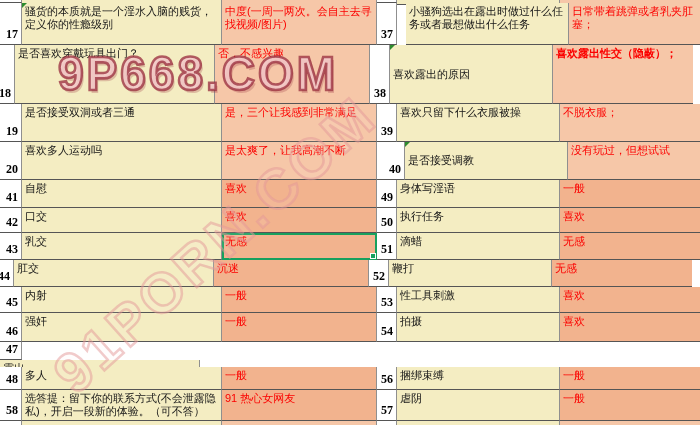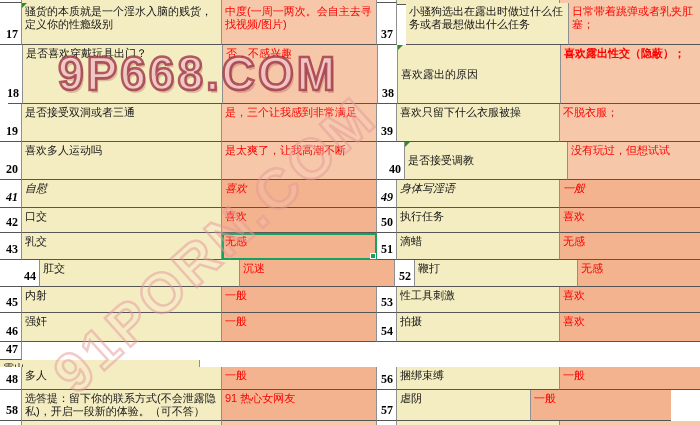--- a/index.html
+++ b/index.html
@@ -73,21 +73,21 @@
       </div>
       <div class="cell q c2" style="width: 200px;"><span>骚货的本质就是一个淫水入脑的贱货，定义你的性瘾级别</span><div class="tri"></div></div>
       <div class="cell a c3 light" style="width: 155px;"><span>中度(一周一两次。会自主去寻找视频/图片)</span></div>
       <div class="cell num c4" style="width: 20px;">
         <span>37</span>
       </div>
       <div class="cell q c5" style="width: 163px; margin-left: 9px;"><span>小骚狗选出在露出时做过什么任务或者最想做出什么任务</span></div>
       <div class="cell a c6 light" style="width: 140px;"><span>日常带着跳弹或者乳夹肛塞；</span></div>
     </div>
     <div class="row" style="height: 59px;">
-      <div class="cell num c1" style="width: 15px; margin-left: 8px;">
+      <div class="cell num c1" style="width: 15px;">
         <span>18</span>
       </div>
       <div class="cell q c2" style="width: 200px;"><span>是否喜欢穿戴玩具出门？</span></div>
       <div class="cell a c3 light" style="width: 155px;"><span>否，不感兴趣</span></div>
       <div class="cell num c4" style="width: 20px;">
         <span>38</span>
       </div>
       <div class="cell q c5 vc" style="width: 163px;">
         <span>喜欢露出的原因</span>
         <div class="tri"></div>
@@ -114,21 +114,21 @@
       <div class="cell a c3 light" style="width: 155px;"><span>是太爽了，让我高潮不断</span></div>
       <div class="cell num c4" style="width: 28px;">
         <span>40</span>
       </div>
       <div class="cell q c5 vc" style="width: 163px;">
         <span>是否接受调教</span>
         <div class="tri"></div>
       </div>
       <div class="cell a c6 light" style="width: 140px;"><span>没有玩过，但想试试</span></div>
     </div>
-    <div class="row" style="height: 28px; font-style: italic;">
+    <div class="row" style="height: 28px;">
       <div class="cell num c1" style="width: 22px;">
         <span>41</span>
       </div>
       <div class="cell q c2" style="width: 200px;"><span>自慰</span></div>
       <div class="cell a c3 dark" style="width: 155px;"><span>喜欢</span></div>
       <div class="cell num c4" style="width: 20px;">
         <span>49</span>
       </div>
       <div class="cell q c5" style="width: 163px;"><span>身体写淫语</span></div>
       <div class="cell a c6 dark" style="width: 140px;"><span>一般</span></div>
@@ -151,21 +151,21 @@
       </div>
       <div class="cell q c2" style="width: 200px;"><span>乳交</span></div>
       <div class="cell a c3 dark sel" style="width: 155px;"><span>无感</span><div class="handle"></div></div>
       <div class="cell num c4" style="width: 20px;">
         <span>51</span>
       </div>
       <div class="cell q c5" style="width: 163px;"><span>滴蜡</span></div>
       <div class="cell a c6 dark" style="width: 140px;"><span>无感</span></div>
     </div>
     <div class="row" style="height: 27px;">
-      <div class="cell num c1" style="width: 40px;">
+      <div class="cell num c1" style="width: 14px;">
         <span>44</span>
       </div>
       <div class="cell q c2" style="width: 200px;"><span>肛交</span></div>
       <div class="cell a c3 dark" style="width: 155px;"><span>沉迷</span></div>
       <div class="cell num c4" style="width: 20px;">
         <span>52</span>
       </div>
       <div class="cell q c5" style="width: 163px;"><span>鞭打</span></div>
       <div class="cell a c6 dark" style="width: 140px;"><span>无感</span></div>
     </div>
@@ -219,21 +219,21 @@
     </div>
     <div class="row" style="height: 31px;">
       <div class="cell num c1" style="width: 22px;">
         <span>58</span>
       </div>
       <div class="cell q c2" style="width: 200px;"><span>选答提：留下你的联系方式(不会泄露隐私)，开启一段新的体验。（可不答）</span></div>
       <div class="cell a c3 dark" style="width: 155px;"><span>91 热心女网友</span></div>
       <div class="cell num c4" style="width: 20px;">
         <span>57</span>
       </div>
-      <div class="cell q c5" style="width: 134px;"><span>虐阴</span></div>
+      <div class="cell q c5" style="width: 163px;"><span>虐阴</span></div>
       <div class="cell a c6 dark" style="width: 140px;"><span>一般</span></div>
     </div>
     <div class="row" style="height: 4px;">
       <div class="cell num nocellbottom" style="width: 22px; height: 4px;"></div>
       <div class="cell q nocellbottom" style="width: 200px; height: 4px;"></div>
       <div class="cell a light nocellbottom" style="width: 155px; height: 4px;"></div>
       <div class="cell num nocellbottom" style="width: 20px; height: 4px;"></div>
       <div class="cell q nocellbottom" style="width: 163px; height: 4px;"></div>
       <div class="cell a light c6 nocellbottom" style="width: 140px; height: 4px;"></div>
     </div>

